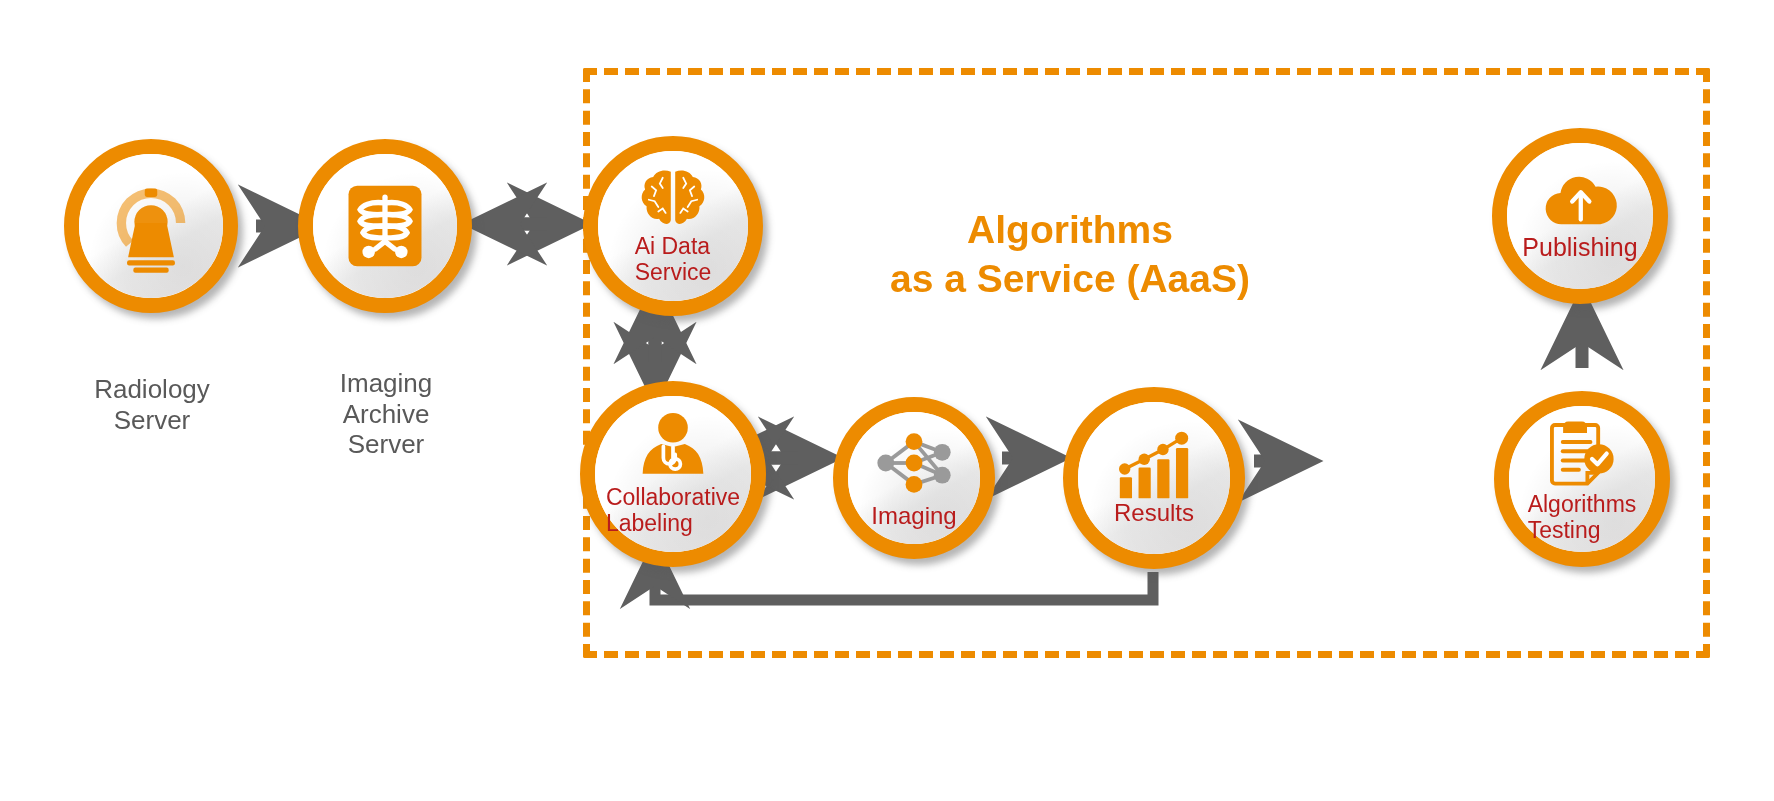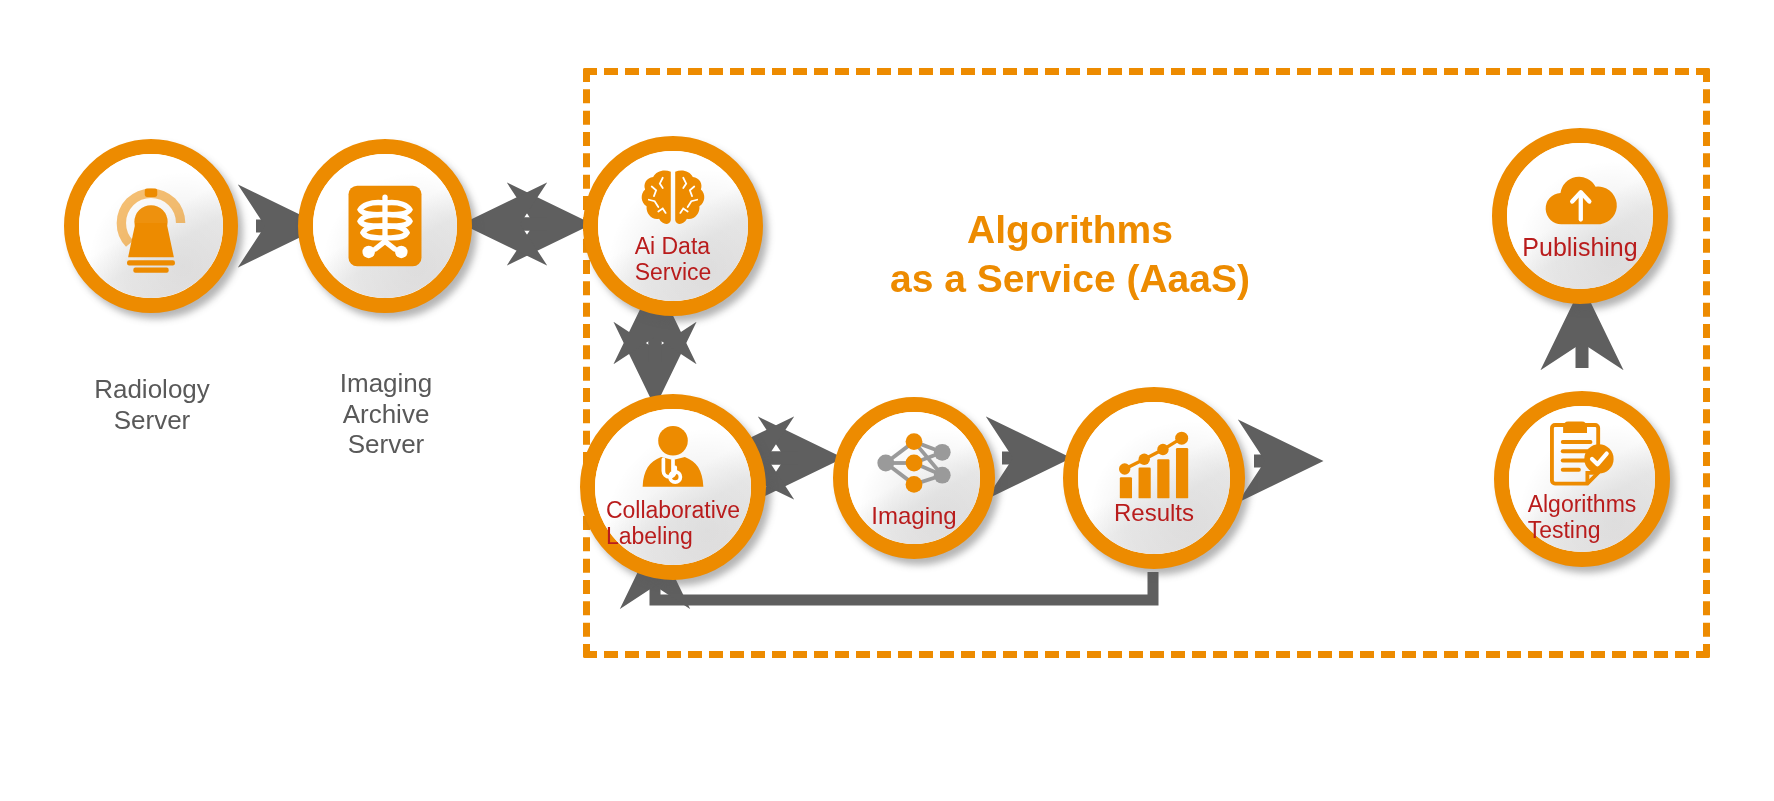--- a/index.html
+++ b/index.html
@@ -78,21 +78,21 @@
     font-size: 26px;
     line-height: 1.18;
     white-space: pre-line;
   }
 
   
   #node-radiology   { left: 64px;   top: 139px; width: 174px; height: 174px; }
   #node-archive     { left: 298px;  top: 139px; width: 174px; height: 174px; }
   #node-aidata      { left: 583px;  top: 136px; width: 180px; height: 180px; }
   #node-publishing  { left: 1492px; top: 128px; width: 176px; height: 176px; }
-  #node-collab      { left: 580px;  top: 394px; width: 186px; height: 186px; }
+  #node-collab      { left: 580px;  top: 381px; width: 186px; height: 186px; }
   #node-modeling    { left: 833px;  top: 397px; width: 162px; height: 162px; }
   #node-results     { left: 1063px; top: 387px; width: 182px; height: 182px; }
   #node-testing     { left: 1494px; top: 391px; width: 176px; height: 176px; }
 
   #node-aidata .node-label     { font-size: 23px; margin-top: 2px; }
   #node-collab .node-label     { font-size: 23px; margin-top: 2px; }
   #node-modeling .node-label   { font-size: 24px; margin-top: 4px; }
   #node-results .node-label    { font-size: 24px; margin-top: 0; }
   #node-testing .node-label    { font-size: 23px; margin-top: 2px; }
   #node-publishing .node-label { font-size: 25px; margin-top: 4px; }

